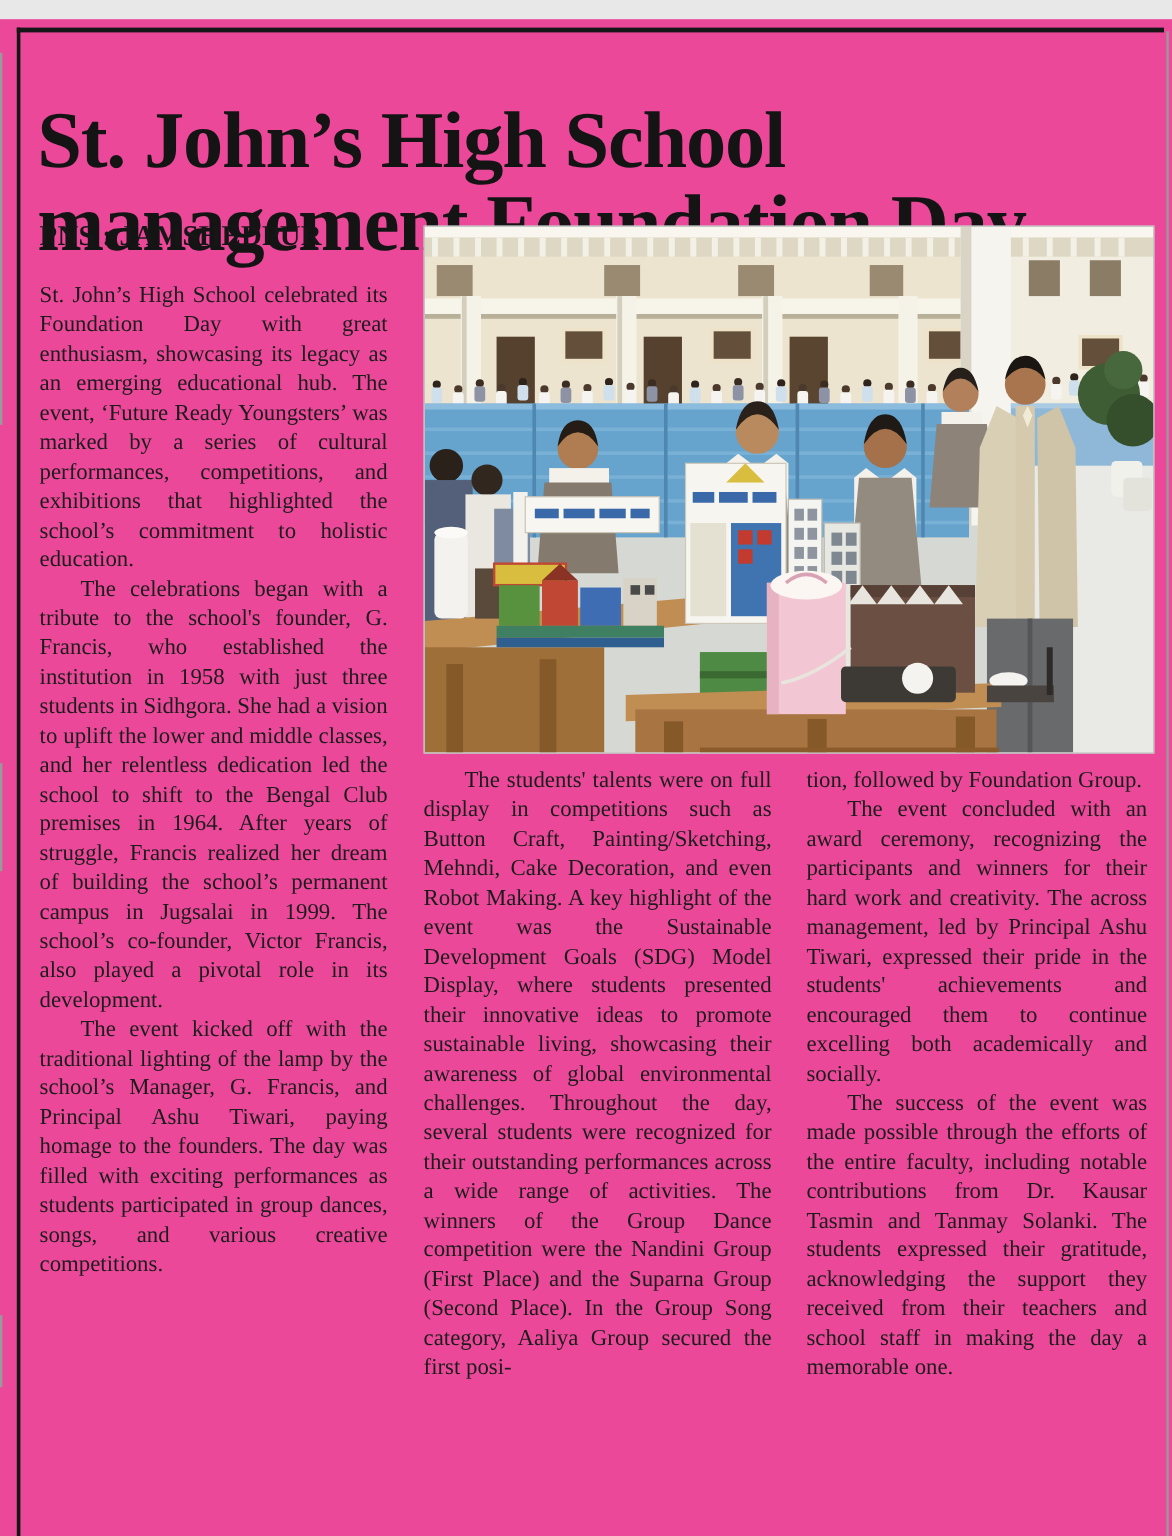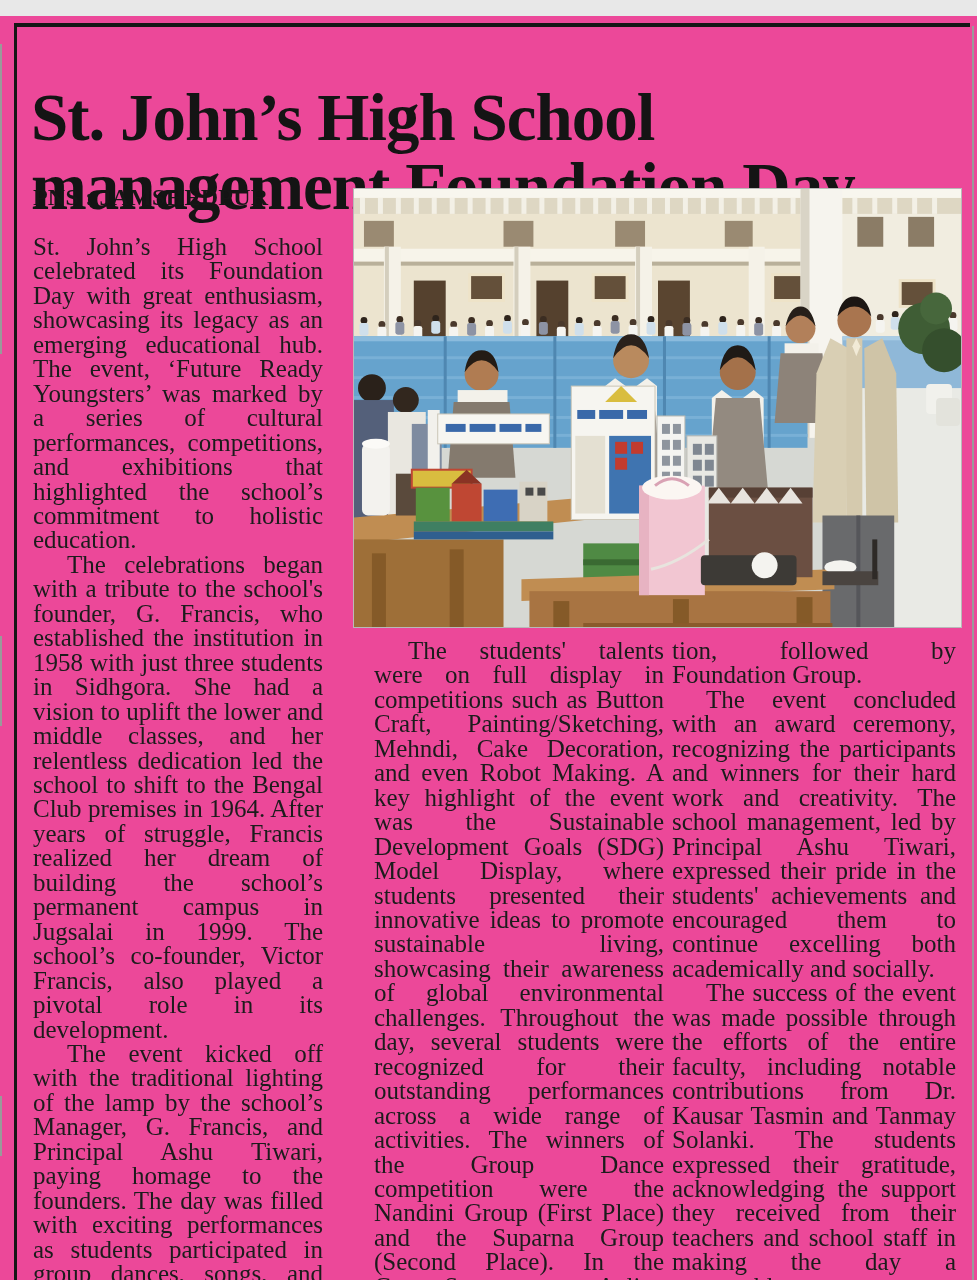--- a/index.html
+++ b/index.html
@@ -23,26 +23,26 @@
   }
   
   #photo{
     position:absolute;left:353px;top:172px;width:609px;height:440px;
     border:1px solid #b9b9b9;box-sizing:border-box;background:#dfe3e2;
   }
   #photo svg{display:block;width:100%;height:100%;}
   
   .col{
     position:absolute;text-align:justify;
-    font-size:25px;line-height:24.45px;color:#1c1c1c;
+    font-size:19px;line-height:24.45px;color:#1c1c1c;
   }
   .col p{margin:0;}
   .col p.indent{text-indent:34px;}
   #col-left{left:33px;top:219px;width:290px;height:1044px;}
-  #col-middle{left:374px;top:623px;width:290px;height:640px;}
+  #col-middle{left:353px;top:623px;width:290px;height:640px;}
   #col-right{left:672px;top:623px;width:284px;height:640px;}
 </style>
 </head>
 <body>
 
 <div id="page">
 
   <div class="rule" style="left:14px;top:7px;width:956px;height:4px;"></div>
   <div class="rule" style="left:14px;top:7px;width:3px;height:1261px;"></div>
   <div class="rule-grey" style="left:0;top:28px;width:2px;height:310px;"></div>
@@ -394,17 +394,17 @@
     <p class="indent">The celebrations began with a tribute to the school's founder, G. Francis, who established the institution in 1958 with just three students in Sidhgora. She had a vision to uplift the lower and middle classes, and her relentless dedication led the school to shift to the Bengal Club premises in 1964. After years of struggle, Francis realized her dream of building the school’s permanent campus in Jugsalai in 1999. The school’s co-founder, Victor Francis, also played a pivotal role in its development.</p>
     <p class="indent">The event kicked off with the traditional lighting of the lamp by the school’s Manager, G. Francis, and Principal Ashu Tiwari, paying homage to the founders. The day was filled with exciting performances as students participated in group dances, songs, and various creative competitions.</p>
   </div>
 
   <div id="col-middle" class="col">
     <p class="indent">The students' talents were on full display in competitions such as Button Craft, Painting/Sketching, Mehndi, Cake Decoration, and even Robot Making. A key highlight of the event was the Sustainable Development Goals (SDG) Model Display, where students presented their innovative ideas to promote sustainable living, showcasing their awareness of global environmental challenges. Throughout the day, several students were recognized for their outstanding performances across a wide range of activities. The winners of the Group Dance competition were the Nandini Group (First Place) and the Suparna Group (Second Place). In the Group Song category, Aaliya Group secured the first posi-</p>
   </div>
 
   <div id="col-right" class="col">
     <p>tion, followed by Foundation Group.</p>
-    <p class="indent">The event concluded with an award ceremony, recognizing the participants and winners for their hard work and creativity. The school management, led by Principal Ashu Tiwari, expressed their pride in the students' achievements and encouraged them to continue excelling both academically and socially.</p>
+    <p class="indent">The event concluded with an award ceremony, recognizing the participants and winners for their hard work and creativity. The across management, led by Principal Ashu Tiwari, expressed their pride in the students' achievements and encouraged them to continue excelling both academically and socially.</p>
     <p class="indent">The success of the event was made possible through the efforts of the entire faculty, including notable contributions from Dr. Kausar Tasmin and Tanmay Solanki. The students expressed their gratitude, acknowledging the support they received from their teachers and school staff in making the day a memorable one.</p>
   </div>
 
 </div>
 
 </body></html>

